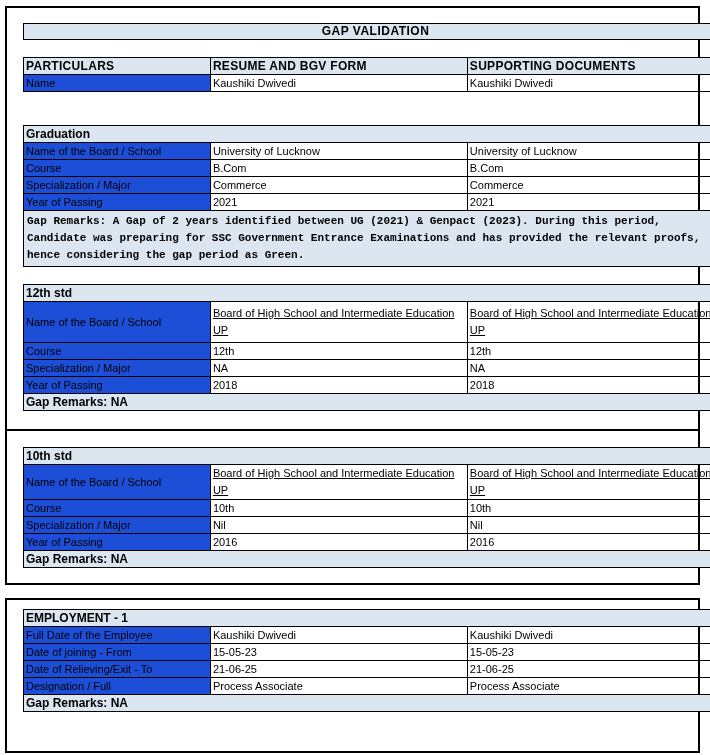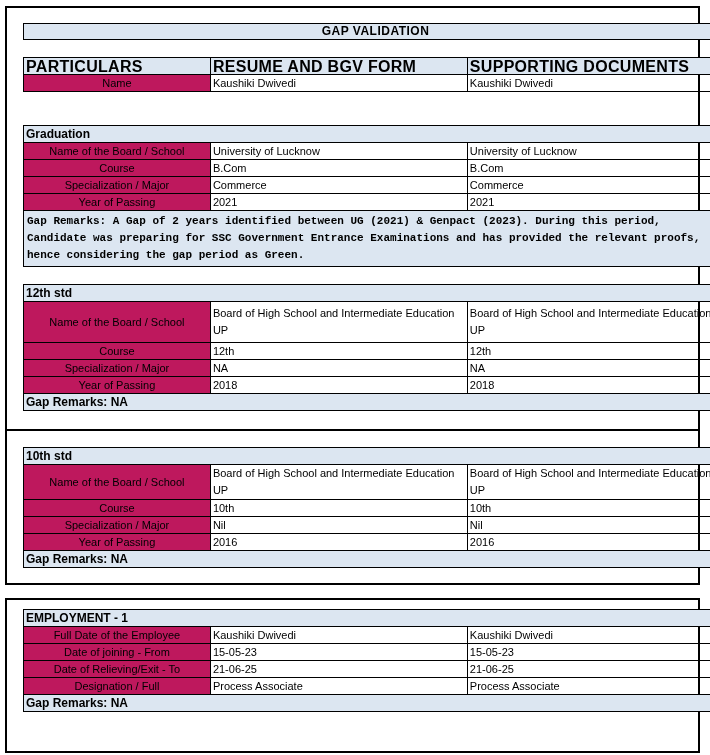--- a/index.html
+++ b/index.html
@@ -6,25 +6,25 @@
     body { width: 710px; height: 755px; position: relative; overflow: hidden;
            font-family: "Liberation Sans", sans-serif; color: #000; }
     .frame { position: absolute; left: 5px; width: 695px; border: 2px solid #000; box-sizing: border-box; background: #fff; }
     #frame1 { top: 6px; height: 425px; }
     #frame2 { top: 429px; height: 156px; }
     #frame3 { top: 598px; height: 155px; }
 
     table { position: absolute; left: 23px; width: 705px; border-collapse: collapse; table-layout: fixed; }
     td { border: 1px solid #000; padding: 0 2px; font-size: 11px; line-height: 15px; height: 16px;
          vertical-align: middle; white-space: nowrap; overflow: hidden; }
-    td.wrap { white-space: normal; line-height: 17px; }
-    td.lbl { background: #be185d; text-align: center; }
+    td.wrap { white-space: normal; line-height: 17px; text-decoration: underline; }
+    td.lbl { background: #1d4ed8; }
     td.hdr { background: #dce6f1; font-weight: bold; font-size: 12px; }
     td.title { background: #dce6f1; font-weight: bold; font-size: 12px; text-align: center; letter-spacing: 0.5px; height: 14px; }
-    td.colhdr { background: #dce6f1; font-weight: bold; font-size: 16px; letter-spacing: 0.3px; }
+    td.colhdr { background: #dce6f1; font-weight: bold; font-size: 12px; letter-spacing: 0.3px; }
     td.remarks { background: #dce6f1; font-weight: bold; font-size: 11px; white-space: normal; line-height: 17px; padding: 2px 3px; font-family: Liberation Mono, monospace; }
     col.c1 { width: 176px; }
     col.c2 { width: 242px; }
     col.c3 { width: 245px; }
   </style>
 </head>
 <body>
 
 <div class="frame" id="frame1"></div>
 <div class="frame" id="frame2"></div>

